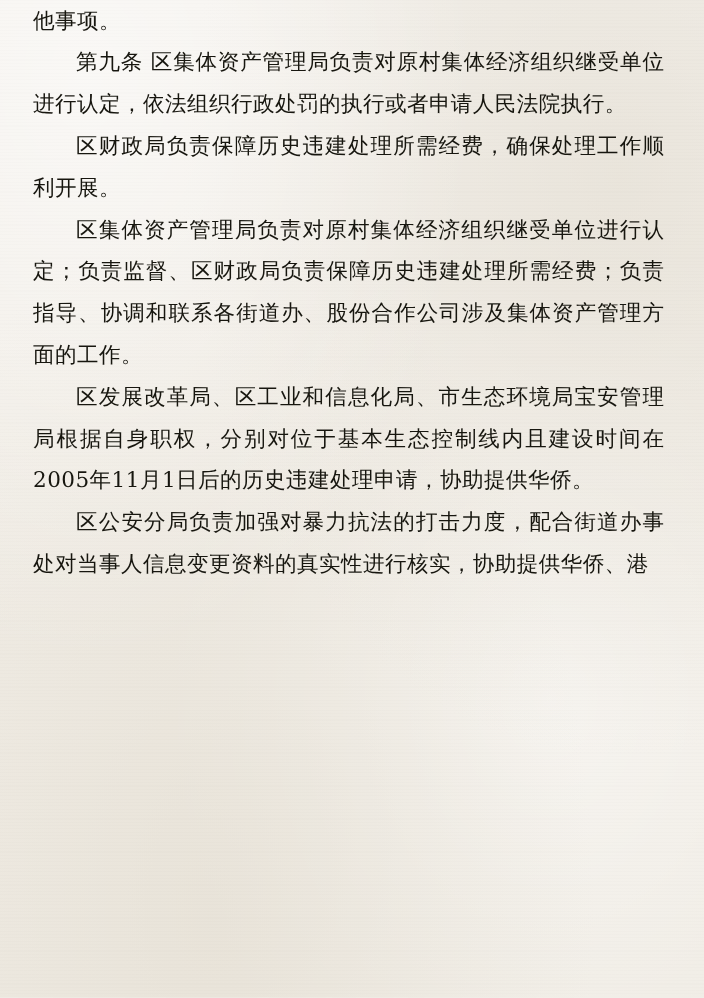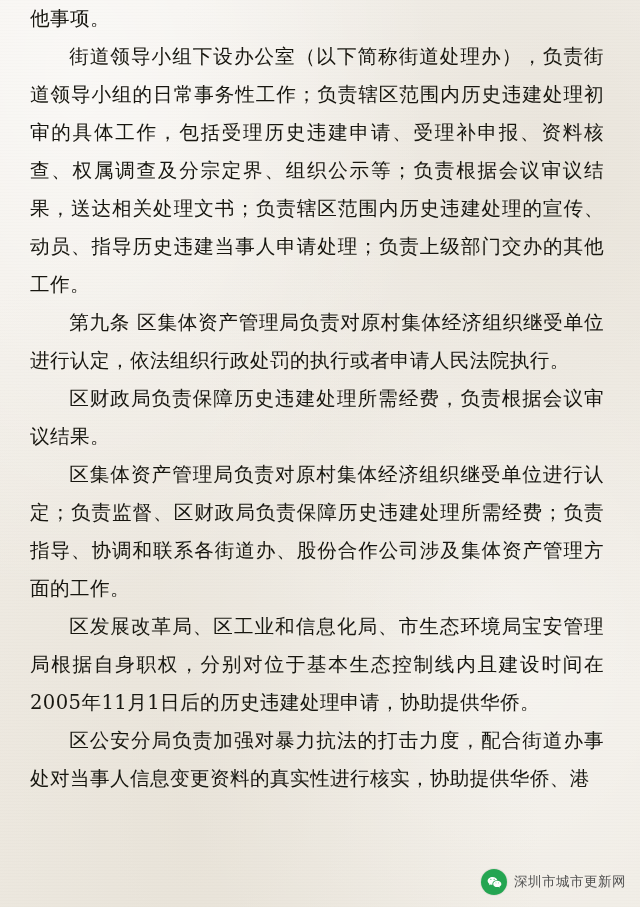--- a/index.html
+++ b/index.html
@@ -96,42 +96,32 @@
   }
 </style>
 </head>
 <body>
 
 <div class="page">
   <div class="content">
 
     <p class="para first">他事项。</p>
 
-    <p class="para indent">街道领导小组下设办公室（以下简称街道处理办），负责街道领导小组的日常事务性工作；负责辖区范围内历史违建处理初审的具体工作，包括受理历史违建申请、受理补申报、资料核查、权属调查及分宗定界、组织公示等；负责根据会议审议结果，送达相关处理文书；负责辖区范围内历史违建处理的宣传、动员、指导历史违建当事人申请处理；负责上级部门交办的其他工作。</p>
 
     <p class="para indent">
       <span class="clause-head">第九条</span>
       <span>区集体资产管理局负责对原村集体经济组织继受单位进行认定，依法组织行政处罚的执行或者申请人民法院执行。</span>
     </p>
 
-    <p class="para indent">区财政局负责保障历史违建处理所需经费，负责根据会议审议结果。</p>
+    <p class="para indent">区财政局负责保障历史违建处理所需经费，确保处理工作顺利开展。</p>
 
     <p class="para indent">区集体资产管理局负责对原村集体经济组织继受单位进行认定；负责监督、区财政局负责保障历史违建处理所需经费；负责指导、协调和联系各街道办、股份合作公司涉及集体资产管理方面的工作。</p>
 
 
     <p class="para indent">区发展改革局、区工业和信息化局、市生态环境局宝安管理局根据自身职权，分别对位于基本生态控制线内且建设时间在2005年11月1日后的历史违建处理申请，协助提供华侨。</p>
 
     <p class="para indent">区公安分局负责加强对暴力抗法的打击力度，配合街道办事处对当事人信息变更资料的真实性进行核实，协助提供华侨、港</p>
 
   </div>
 
   <div class="grain"></div>
 
-  <div class="wm">
-    <span class="wm-badge">
-      <svg viewBox="0 0 24 24" aria-hidden="true">
-        <path fill="#ffffff" d="M9.2 4.1C5.4 4.1 2.3 6.6 2.3 9.7c0 1.8 1 3.4 2.6 4.4l-.6 1.9 2.2-1.1c.7.2 1.4.3 2.2.3h.5c-.1-.4-.2-.8-.2-1.2 0-2.9 2.9-5.2 6.4-5.2.2 0 .4 0 .6.1-.5-2.6-3.3-4.8-6.8-4.8zM6.9 8.3c-.4 0-.8-.3-.8-.8s.3-.8.8-.8.8.3.8.8-.4.8-.8.8zm4.6 0c-.4 0-.8-.3-.8-.8s.3-.8.8-.8.8.3.8.8-.4.8-.8.8z"></path>
-        <path fill="#ffffff" d="M21.7 14c0-2.5-2.6-4.5-5.8-4.5s-5.8 2-5.8 4.5 2.6 4.5 5.8 4.5c.7 0 1.3-.1 1.9-.3l1.8.9-.5-1.6c1.6-.8 2.6-2.1 2.6-3.5zm-7.6-.8c-.3 0-.6-.3-.6-.6s.3-.6.6-.6.6.3.6.6-.3.6-.6.6zm3.7 0c-.3 0-.6-.3-.6-.6s.3-.6.6-.6.6.3.6.6-.3.6-.6.6z"></path>
-      </svg>
-    </span>
-    <span class="wm-text">深圳市城市更新网</span>
-  </div>
 </div>
 
 </body></html>

